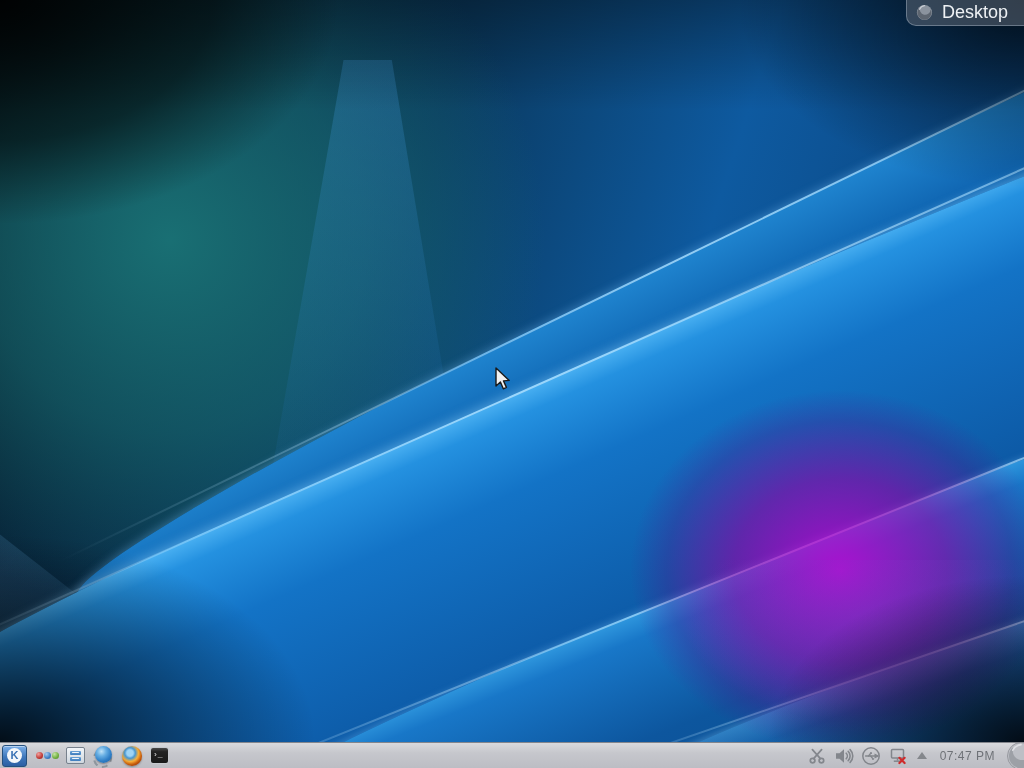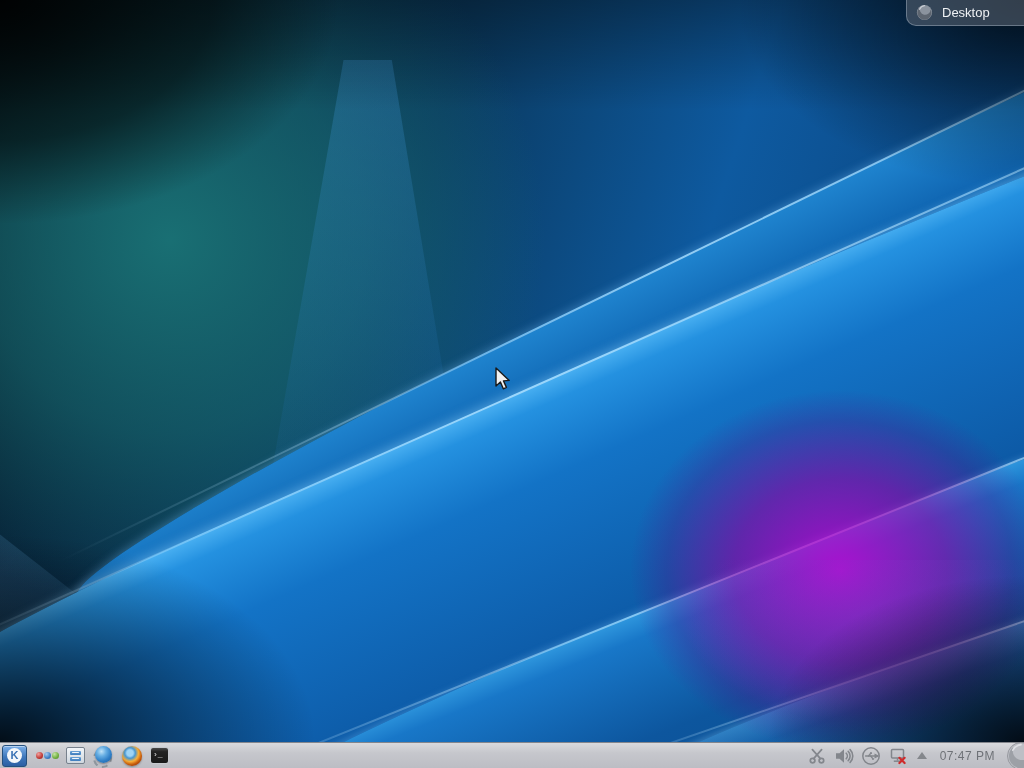--- a/index.html
+++ b/index.html
@@ -47,21 +47,21 @@
       radial-gradient(44% 40% at 0% 100%, rgba(0,0,0,0.88) 0%, rgba(0,0,0,0) 70%),
       radial-gradient(38% 34% at 100% 100%, rgba(0,0,0,0.85) 0%, rgba(0,0,0,0) 66%),
       linear-gradient(to bottom, rgba(0,0,0,0.35) 0px, rgba(0,0,0,0) 110px); }
 
   
   .desktop-toolbox { position:absolute; top:0; right:0; width:118px; height:26px;
     background: rgba(93,104,118,0.55);
     border:1px solid rgba(185,198,212,0.4); border-top:none; border-right:none;
     border-bottom-left-radius:10px;
     display:flex; align-items:center; gap:9px; padding-left:9px;
-    color:#eef1f4; font-size:13px; cursor:pointer; }
+    color:#eef1f4; font-size:18px; cursor:pointer; }
 
   
   #panel { position:absolute; left:0; bottom:0; width:1024px; height:26px;
     background: linear-gradient(to bottom, #d9dadd 0%, #c6c7cc 40%, #bcbdc4 100%);
     border-top:1px solid #84868c; display:flex; align-items:center; overflow:hidden; }
   .icon-btn { display:flex; align-items:center; justify-content:center; cursor:pointer; flex:0 0 auto; }
 
   .launcher { width:25px; height:22px; margin-left:2px; border-radius:3px;
     background: linear-gradient(to bottom, #7db0e8 0%, #3e77bb 55%, #2c5fa3 100%);
     border:1px solid #24507e; box-shadow: inset 0 1px 0 rgba(255,255,255,0.45); }

